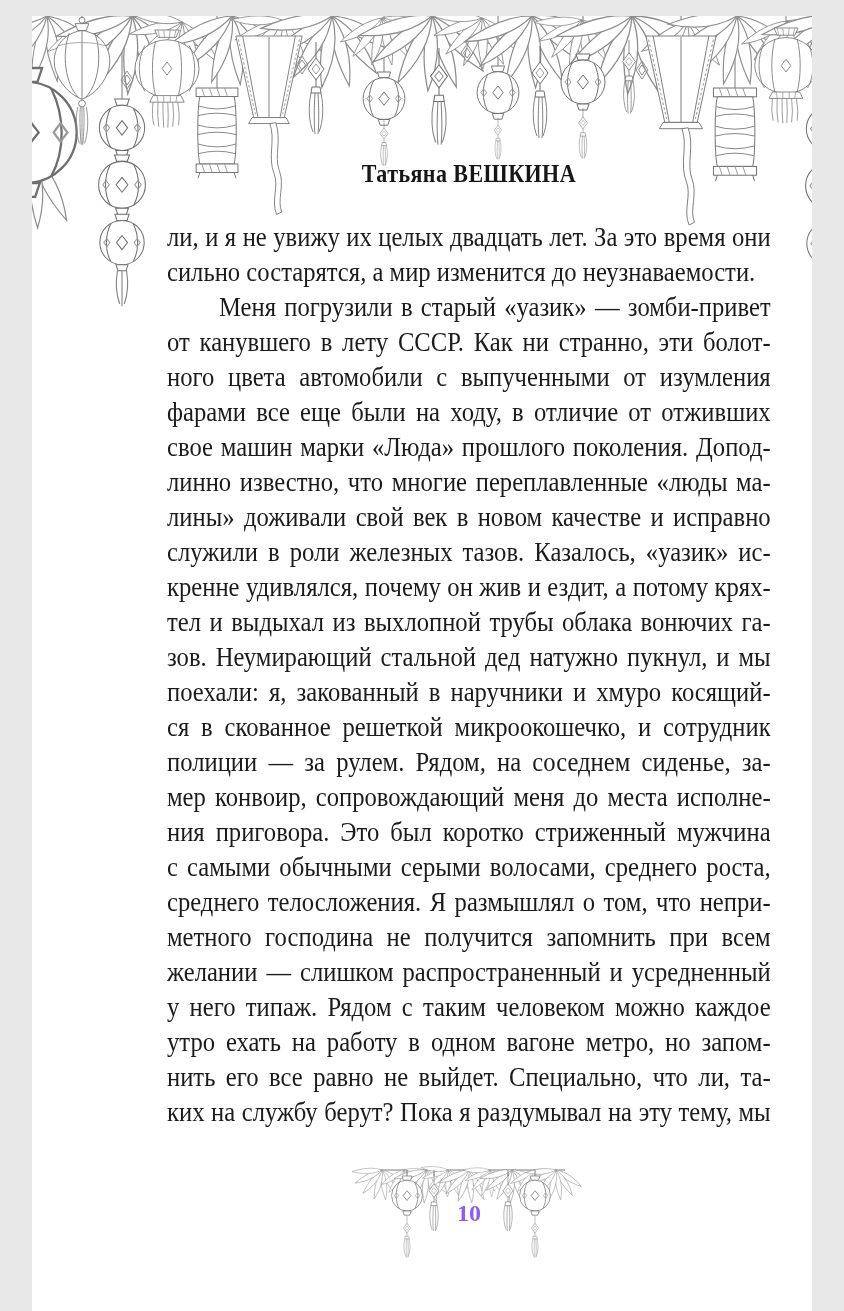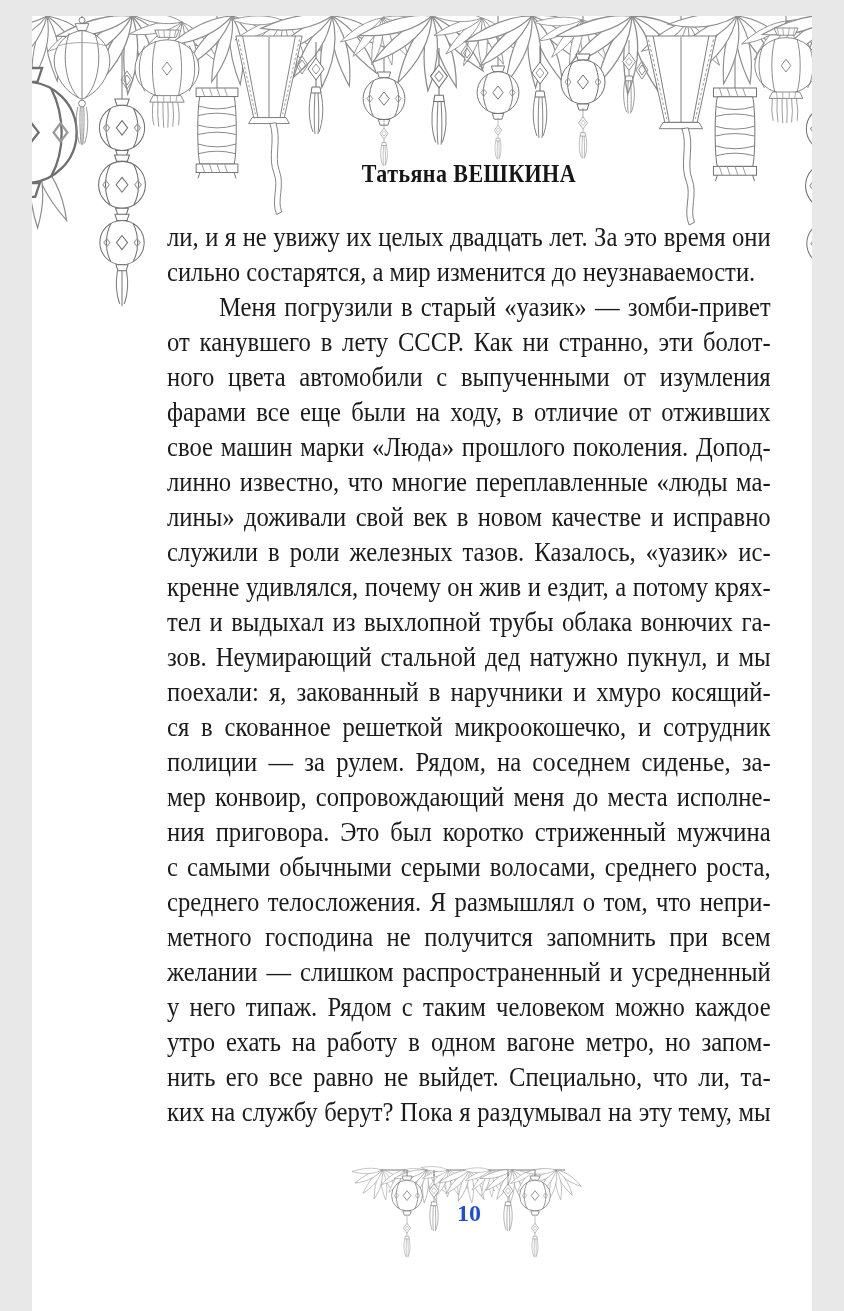--- a/index.html
+++ b/index.html
@@ -21,21 +21,21 @@
     font-size:25px; line-height:26px; letter-spacing:0.5px; color:#161616;
   }
   .line {
     font-size:28px; line-height:35px; height:35px; overflow:hidden;
     text-align:justify; text-align-last:justify; white-space:normal;
   }
   .line.para-end { text-align-last:left; }
   .line.indent { text-indent:59px; }
   .page-number {
     position:absolute; left:135px; top:1184px; width:604px;
-    text-align:center; font-weight:bold; font-size:24px; color:#1d4ed8;
+    text-align:center; font-weight:bold; font-size:24px; color:#8b5cf6;
   }
 </style>
 </head>
 <body>
 
 <div class="page">
 
   <svg class="deco-top" width="844" height="310" viewBox="0 0 844 310" aria-hidden="true">
     <defs>
       <g id="sym-leafcluster" fill="#ffffff" stroke="#8d8d8d" stroke-width="1">

